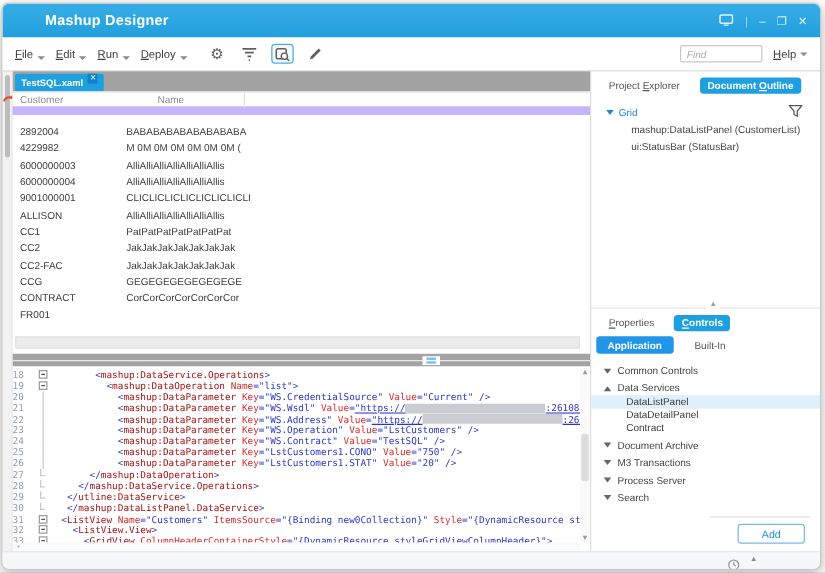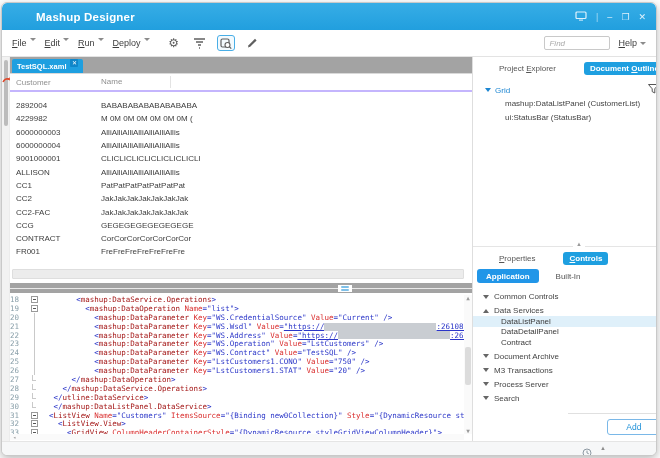--- a/index.html
+++ b/index.html
@@ -11,21 +11,21 @@
   
   .titlebar{height:27px;background:linear-gradient(#37ade6,#219fde);color:#fff;flex:0 0 auto;
     display:flex;align-items:center;padding:0 10px 0 34px;border-radius:5px 5px 0 0;}
   .title{font-size:11.5px;font-weight:bold;letter-spacing:.2px;flex:1;}
   .wincontrols{display:flex;align-items:center;gap:9px;font-size:9px;opacity:.95;}
   .wincontrols .sep{opacity:.6;}
   .wc{cursor:default;color:#eaf6fd;}
   
   .menubar{height:27px;flex:0 0 auto;background:#fff;border-bottom:1px solid #e3e3e3;
     display:flex;align-items:center;padding:0 8px 0 10px;font-size:9px;color:#3d3d3d;}
-  .menu{margin-right:9px;display:flex;align-items:flex-start;gap:3px;}
+  .menu{margin-right:9px;display:flex;align-items:flex-end;gap:3px;}
   .menu u{text-decoration:underline;}
   .caret{width:0;height:0;border-left:3px solid transparent;border-right:3px solid transparent;
     border-top:3px solid #8b8b8b;display:inline-block;}
   .toolbar{display:flex;align-items:center;gap:8px;margin-left:6px;flex:1;}
   .tbi{width:18px;height:16px;display:flex;align-items:center;justify-content:center;}
   .tbi.active{border:1px solid #49aee6;border-radius:3px;background:#f3fafe;}
   .gear{font-size:12px;color:#5f5f5f;line-height:1;}
   .findbox{width:66px;height:14px;border:1px solid #c9c9c9;border-radius:2px;font-size:8px;
     padding:0 4px;color:#444;font-family:"Liberation Sans",sans-serif;font-style:italic;}
   .findbox::placeholder{color:#a9a9a9;font-style:italic;}
@@ -37,22 +37,22 @@
   .lsarrow{position:absolute;left:0px;top:14px;}
   .maincol{width:462px;flex:0 0 auto;display:flex;flex-direction:column;position:relative;}
   
   .tabstrip{height:16px;flex:0 0 auto;display:flex;align-items:flex-end;padding-left:2px;}
   .doctab{background:#1e9fe0;color:#fff;font-size:7.5px;font-weight:bold;height:14px;
     display:flex;align-items:center;padding:0 5px;border-radius:2px 2px 0 0;gap:4px;}
   .tabx{display:inline-block;width:8px;height:8px;background:#0f86c9;border-radius:1px;color:#fff;
     font-size:6px;line-height:8px;text-align:center;transform:translateY(-3px);font-weight:normal;}
   
   .surface{height:210px;flex:0 0 auto;border-top:1px solid #d9d9d9;position:relative;background:#fff;}
-  .gridhead{display:flex;height:18px;align-items:center;border-bottom:2px solid #c4b5fd;
-    color:#8f8f8f;font-size:8px;padding-left:6px;}
+  .gridhead{display:flex;height:18px;align-items:center;border-bottom:7px solid #c4b5fd;
+    color:#8f8f8f;font-size:8px;padding-left:6px;gap:25px;}
   .gh{overflow:hidden;white-space:nowrap;}
   .gh.c1{width:85px;}
   .gh.c2{width:70px;border-right:1px solid #e3e3e3;height:12px;line-height:12px;}
   .gridrows{padding:7px 0 0 6px;}
   .grow{display:flex;height:13.3px;align-items:center;font-size:8px;color:#3c3c3c;}
   .gc1{width:85px;overflow:hidden;white-space:nowrap;}
   .gc2{width:150px;overflow:hidden;white-space:nowrap;}
   .statusbar{position:absolute;left:2px;right:8px;top:195px;height:10px;background:#ececec;
     border:1px solid #dedede;border-radius:1px;}
   
@@ -80,21 +80,21 @@
   .redact{display:inline-block;width:112px;height:8px;background:#c9cdd2;vertical-align:middle;}
   .vscroll{position:absolute;right:0;top:2px;bottom:7px;width:8px;background:#fafafa;}
   .vthumb{position:absolute;left:1px;right:1px;top:52px;height:38px;background:#dcdcdc;border-radius:2px;}
   .varr{position:absolute;left:0;width:8px;text-align:center;font-size:6px;color:#9a9a9a;line-height:6px;}
   .hscroll{position:absolute;left:0;right:8px;bottom:1px;height:6px;background:#fafafa;
     font-size:5px;color:#9a9a9a;line-height:6px;padding-left:3px;}
   
   .rightpanel{flex:1;border-left:1px solid #dedede;display:flex;flex-direction:column;min-height:0;background:#fff;}
   .ptabs{height:19px;flex:0 0 auto;display:flex;align-items:center;padding:3px 8px 0 8px;gap:10px;
     font-size:8px;color:#555;}
-  .ptab{padding:2px 6px;white-space:nowrap;margin-left:12px;}
+  .ptab{padding:2px 6px;white-space:nowrap;}
   .ptab u{text-decoration:underline;}
   .ptab.active{background:#1e9fe0;color:#fff;font-weight:bold;border-radius:3px;}
   .outline{height:170px;flex:0 0 auto;position:relative;padding-top:8px;font-size:8px;}
   .oroot{display:flex;align-items:center;gap:4px;padding-left:12px;color:#1c86d2;height:12px;}
   .oarrow{width:0;height:0;border-left:3.5px solid transparent;border-right:3.5px solid transparent;
     border-top:4px solid #1c86d2;}
   .ochild{padding-left:32px;color:#444;height:14px;display:flex;align-items:center;}
   .funnel{position:absolute;right:14px;top:8px;}
   .pdivider{border-top:1px solid #e5e5e5;position:relative;flex:0 0 auto;}
   .pdcaret{position:absolute;left:50%;top:-6px;font-size:6px;color:#9a9a9a;background:#fff;padding:0 3px;}
@@ -256,21 +256,20 @@
             <div class="grow">
               <div class="gc1">CCG</div>
               <div class="gc2">GEGEGEGEGEGEGEGE</div>
             </div>
             <div class="grow">
               <div class="gc1">CONTRACT</div>
               <div class="gc2">CorCorCorCorCorCorCor</div>
             </div>
             <div class="grow">
               <div class="gc1">FR001</div>
-              <div class="gc2">FreFreFreFreFreFreFre</div>
             </div>
           </div>
         <div class="statusbar"></div>
       </div>
 
       <div class="splitter">
         <div class="rule"></div>
         <div class="sphandle">
           <div class="spdot"></div>
           <div class="spdot"></div>

